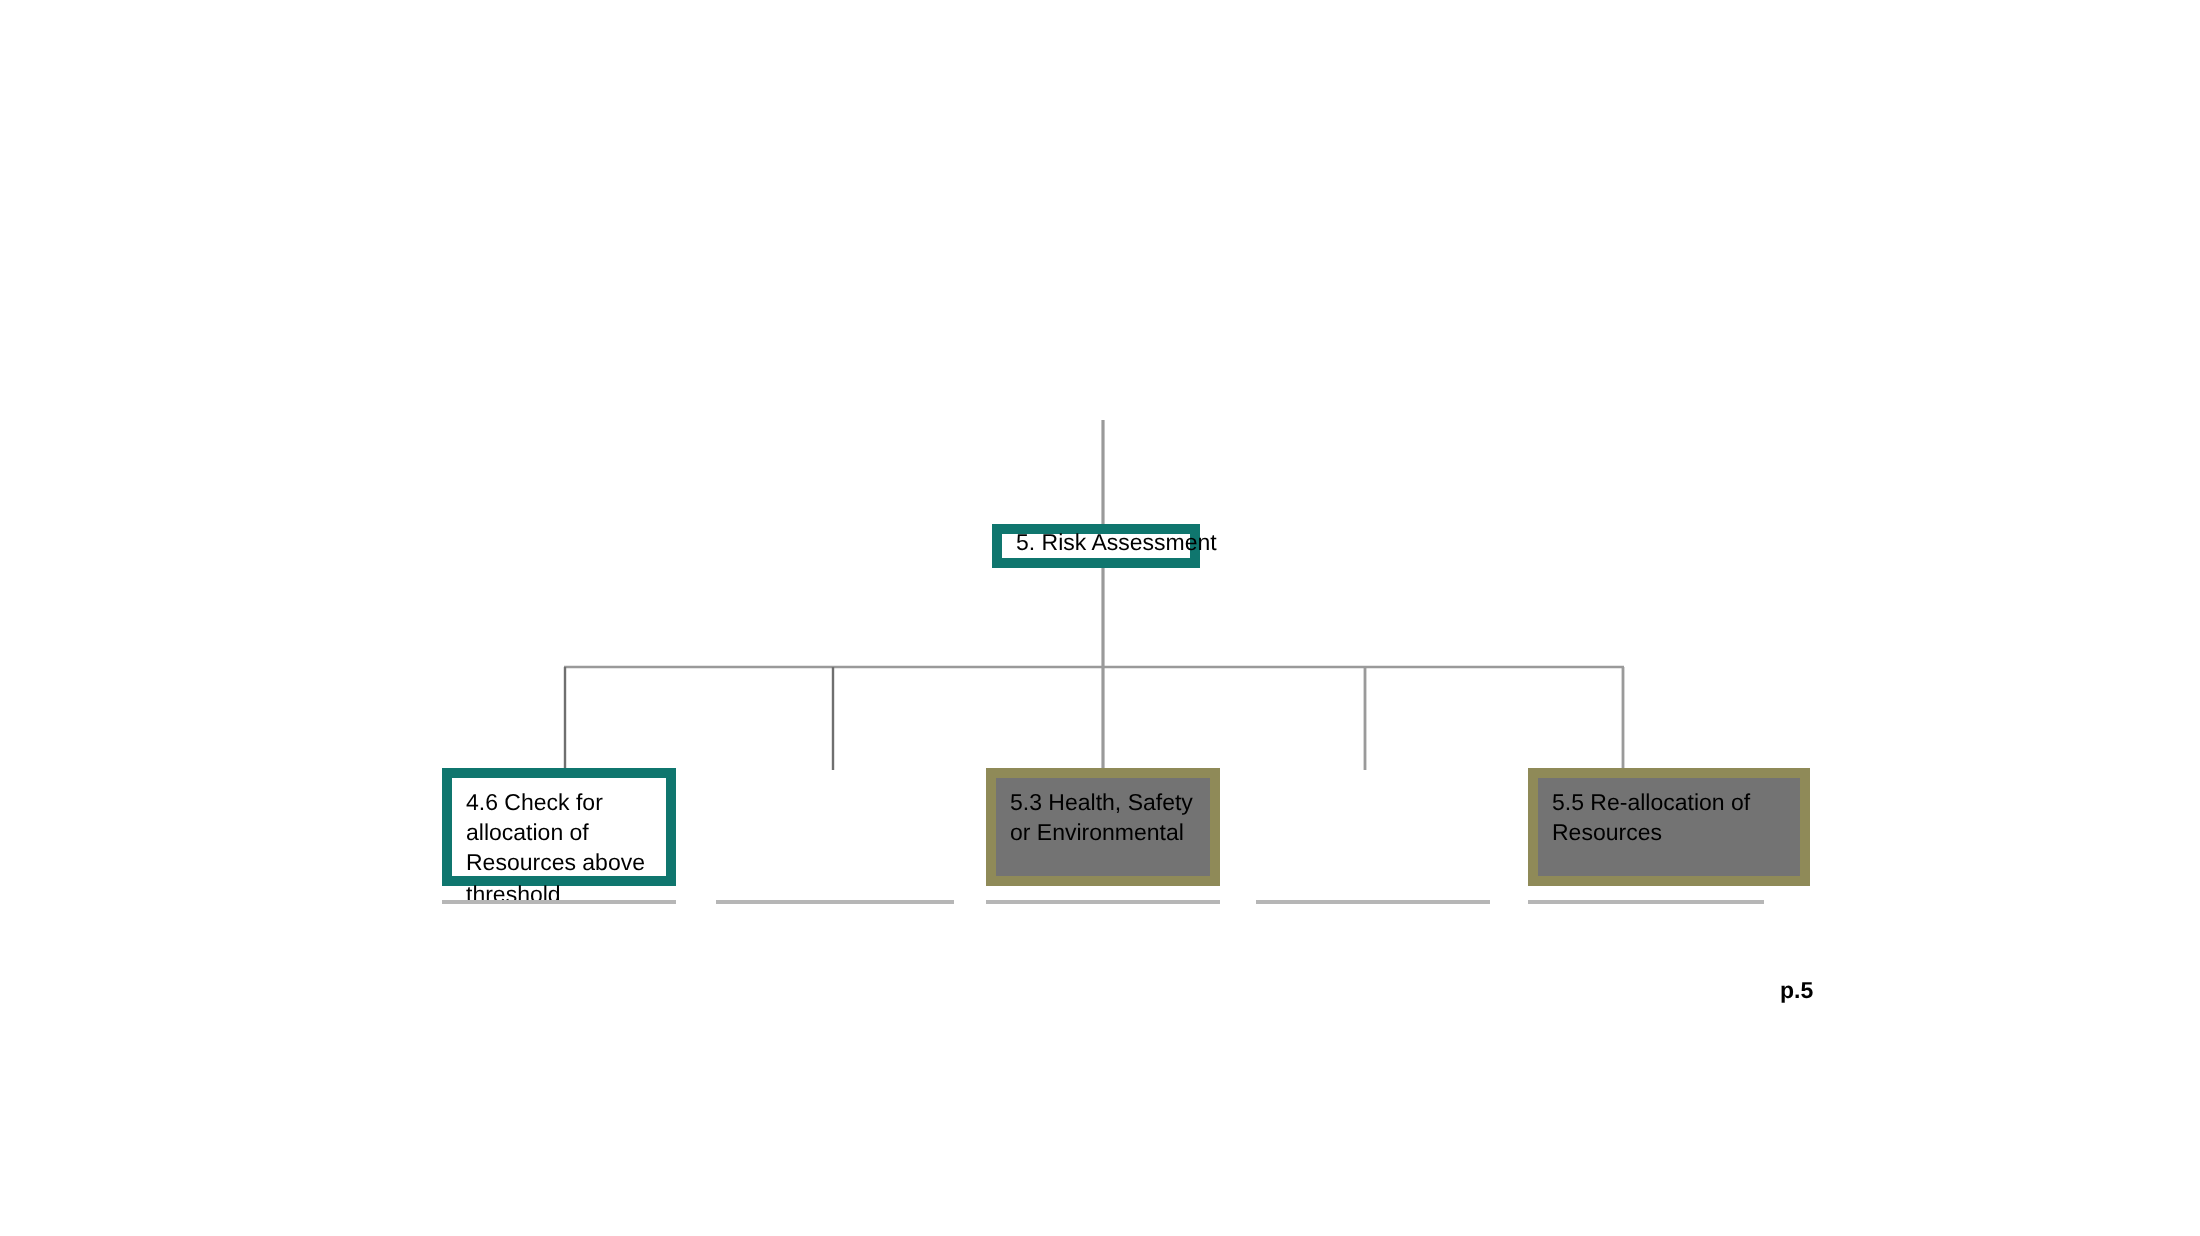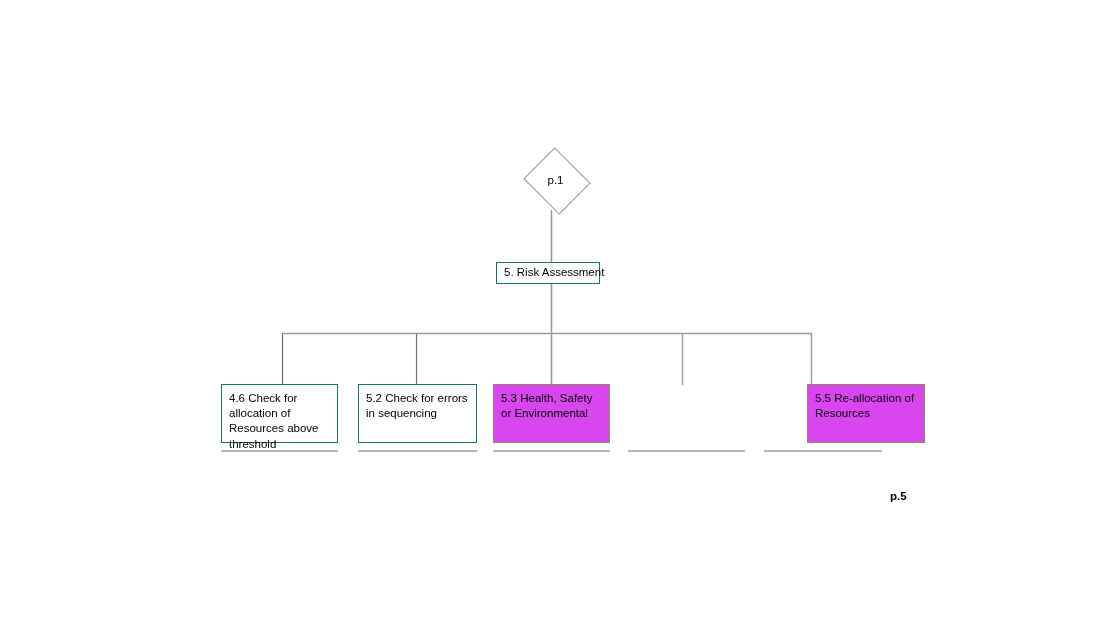--- a/index.html
+++ b/index.html
@@ -66,34 +66,34 @@
     line-height: 1.25;
     color: #000;
     white-space: nowrap;
   }
 
   
   .node-box {
     position: absolute;
     box-sizing: border-box;
     background: #ffffff;
-    border: 1px solid #0f766e;
+    border: 5px solid #0f766e;
     font-size: 11.5px;
     line-height: 1.32;
     color: #000000;
     padding: 6px 6px 4px 7px;
   }
   .node-box.centered {
     display: flex;
     align-items: center;
     padding-top: 0;
     padding-bottom: 0;
   }
   .node-box.highlight {
-    background: #d946ef;
+    background: #737373;
     border-color: #8f8a58;
   }
 
   
   .box-underline {
     position: absolute;
     height: 2px;
     background: #b6b6b6;
   }
 
@@ -138,46 +138,39 @@
     <line x1="551.5" y1="284" x2="551.5" y2="386" stroke="#9a9a9a" stroke-width="1.6"></line>
 
     <line x1="282" y1="333.5" x2="812" y2="333.5" stroke="#9a9a9a" stroke-width="1.3"></line>
 
     <line x1="282.5" y1="333.5" x2="282.5" y2="385" stroke="#6f6f6f" stroke-width="1.2"></line>
     <line x1="416.5" y1="333.5" x2="416.5" y2="385" stroke="#6f6f6f" stroke-width="1.2"></line>
     <line x1="682.5" y1="333.5" x2="682.5" y2="385" stroke="#9a9a9a" stroke-width="1.4"></line>
     <line x1="811.5" y1="333.5" x2="811.5" y2="385" stroke="#9a9a9a" stroke-width="1.4"></line>
   </svg>
 
-  <div class="diamond-node">
-    <div class="diamond-shape"></div>
-    <div class="diamond-label">p.1</div>
-  </div>
 
   <div class="node-box centered" id="root-box">
     <span>5. Risk Assessment</span>
   </div>
 
   <div class="node-box leaf-box" style="left:221px; width:117px;">
     <span>4.6 Check for allocation of Resources above threshold</span>
   </div>
   <div class="box-underline" style="left:221px; top:450px; width:117px;"></div>
 
-  <div class="node-box leaf-box" style="left:358px; width:119px;">
-    <span>5.2 Check for errors in sequencing</span>
-  </div>
   <div class="box-underline" style="left:358px; top:450px; width:119px;"></div>
 
   <div class="node-box leaf-box highlight" style="left:493px; width:117px;">
     <span>5.3 Health, Safety or Environmental</span>
   </div>
   <div class="box-underline" style="left:493px; top:450px; width:117px;"></div>
 
   <div class="box-underline" style="left:628px; top:450px; width:117px;"></div>
 
-  <div class="node-box leaf-box highlight" style="left:764px; width:118px;margin-left:43px;">
+  <div class="node-box leaf-box highlight" style="left:764px; width:141px;">
     <span>5.5 Re-allocation of Resources</span>
   </div>
   <div class="box-underline" style="left:764px; top:450px; width:118px;"></div>
 
   <div id="page-marker">p.5</div>
 
 </div>
 
 </body></html>

